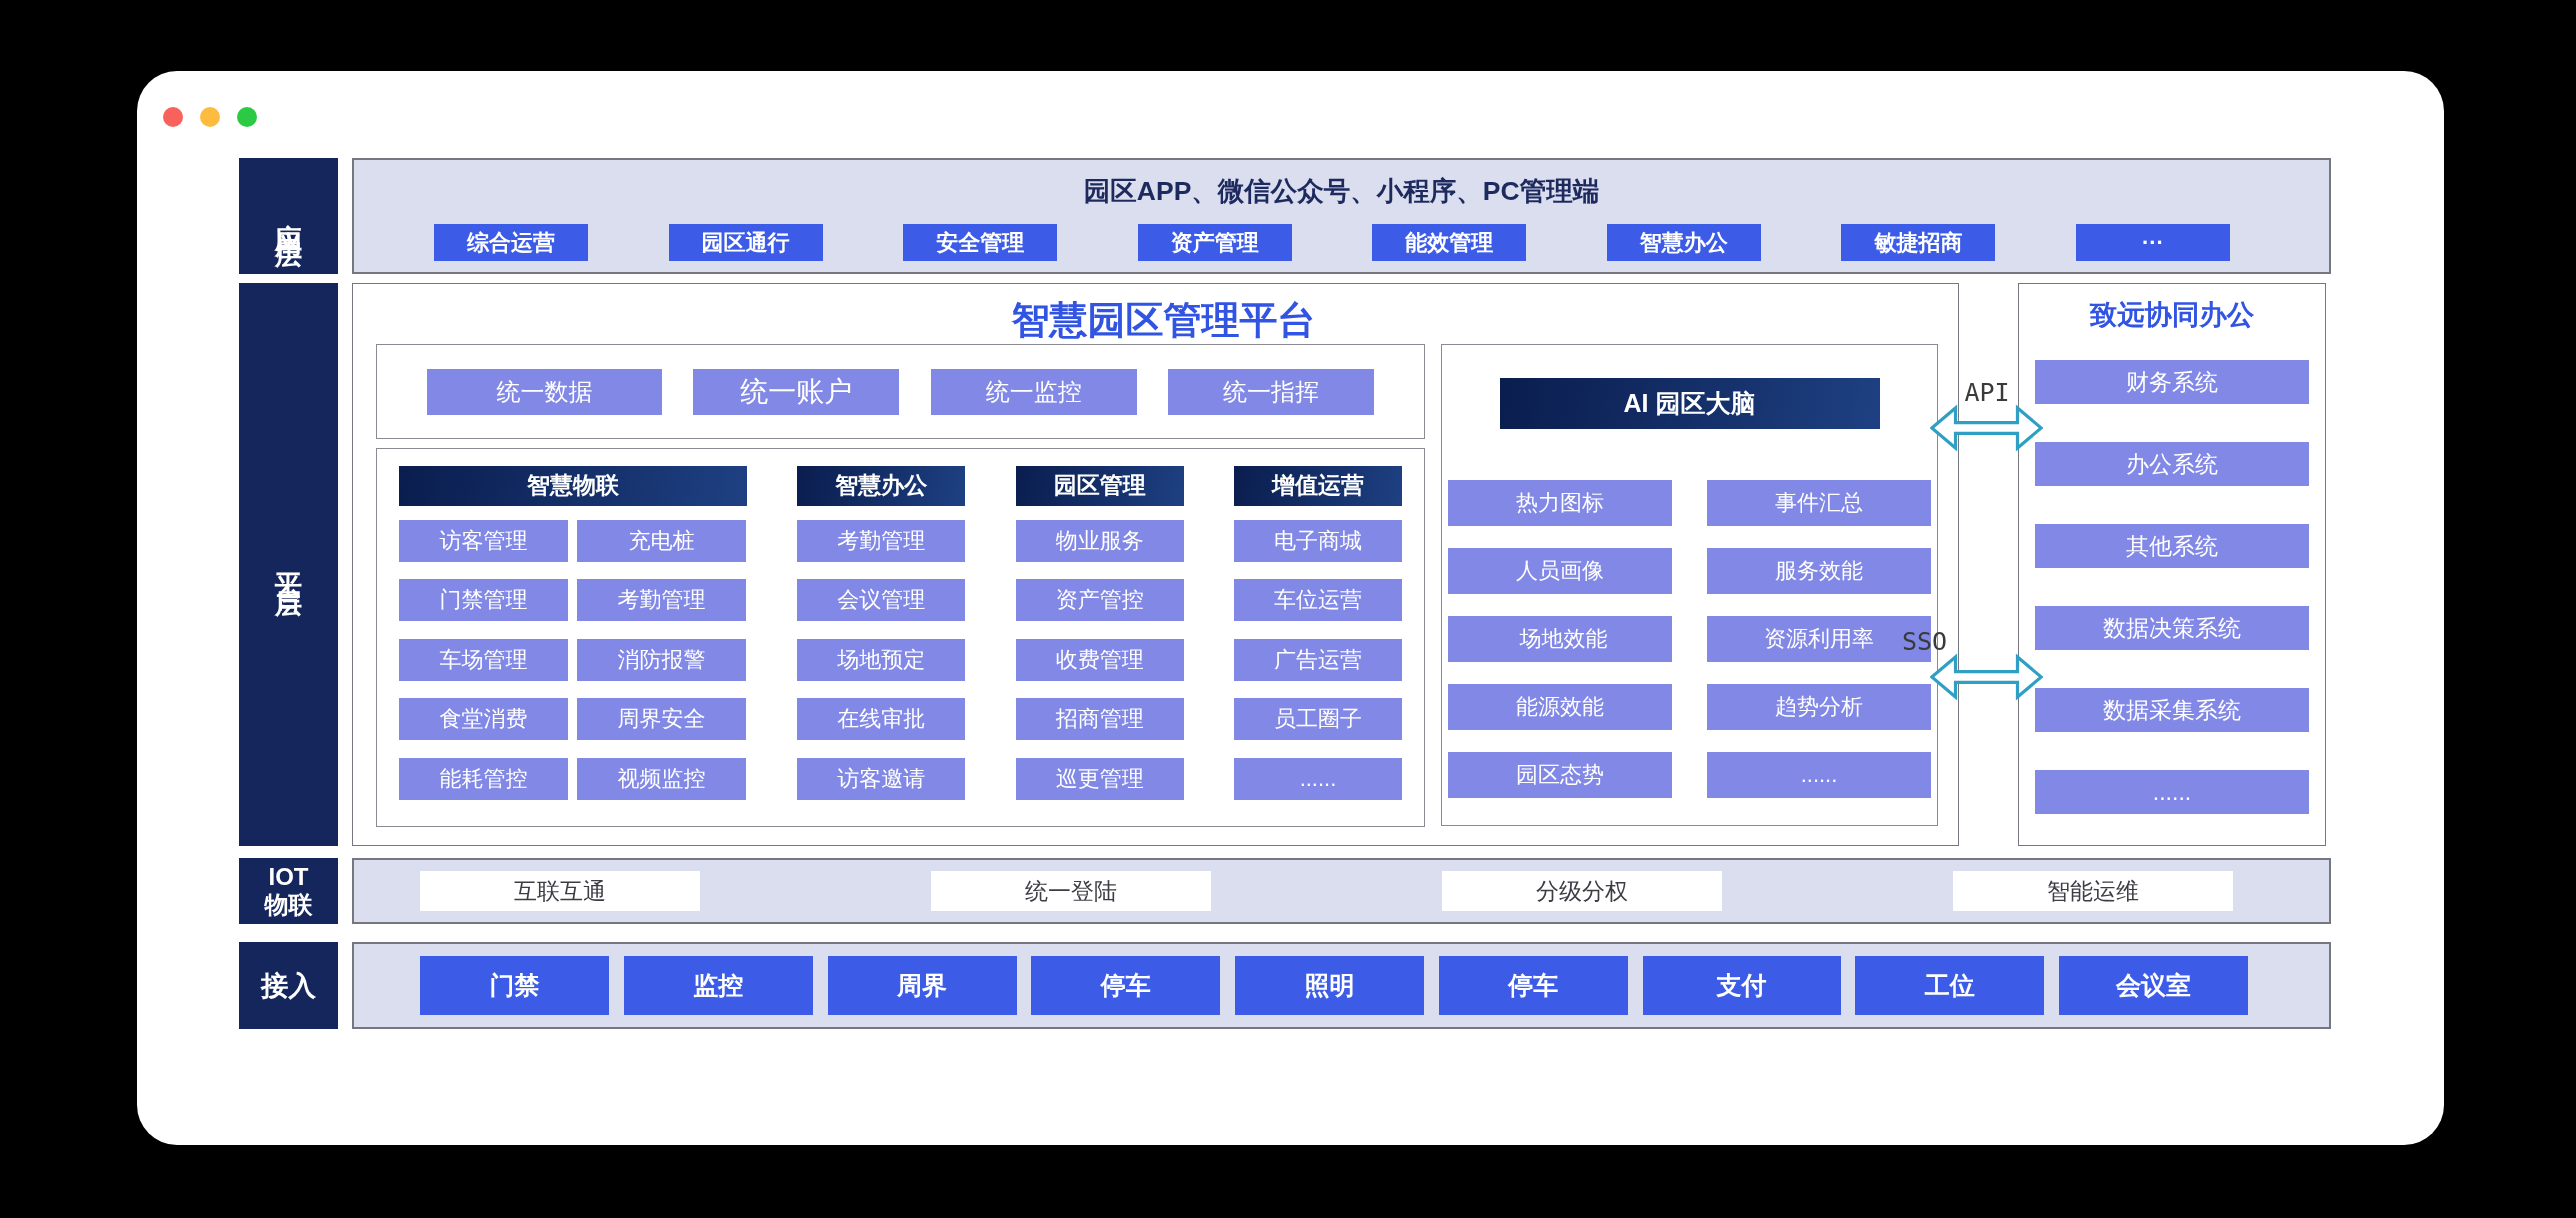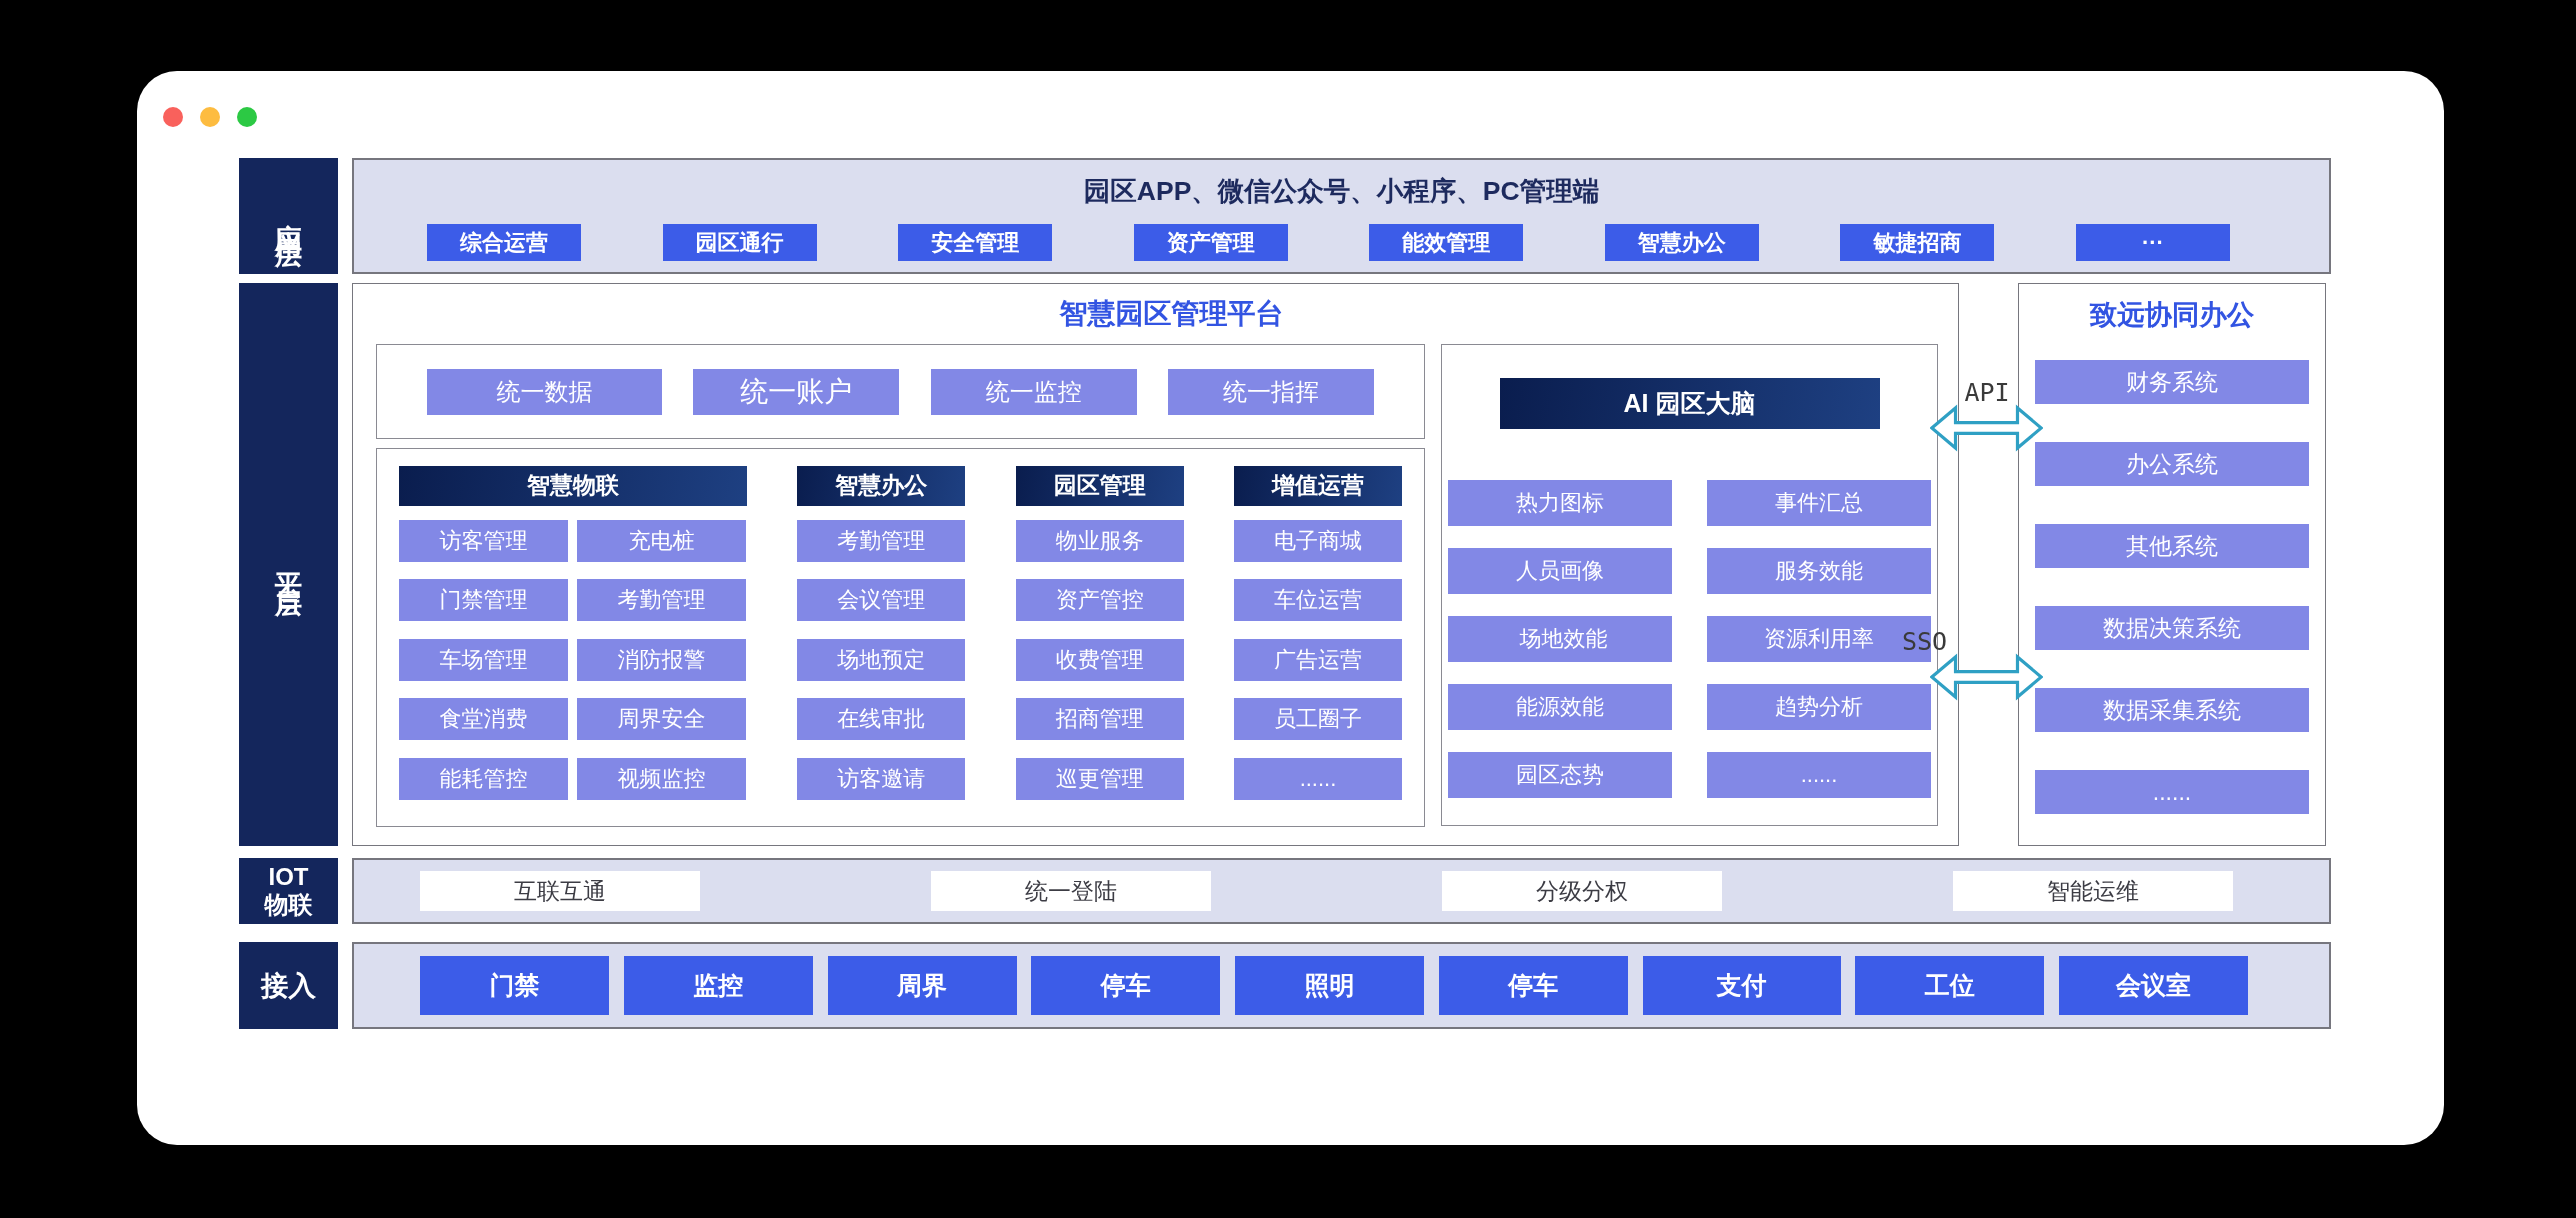--- a/index.html
+++ b/index.html
@@ -49,34 +49,34 @@
   <div class="layer abs" style="left:102px;top:787px;width:99px;height:66px;flex-direction:column;line-height:1.15;font-size:24px;">
     <span>IOT</span>
     <span>物联</span>
   </div>
   <div class="layer abs" style="left:102px;top:871px;width:99px;height:87px;font-size:27.4px;">
     <span>接入</span>
   </div>
 
   <div class="strip abs" style="left:215px;top:87px;width:1979px;height:116px;">
     <div class="abs" style="left:0;top:12.8px;width:100%;text-align:center;font-size:26.5px;font-weight:bold;color:#1d2a5e;">园区APP、微信公众号、小程序、PC管理端</div>
-    <div class="row-flex abs" style="left:33px;right:99px;top:64px;height:37px;padding-left:40px;">
+    <div class="row-flex abs" style="left:40px;right:99px;top:64px;height:37px;padding-left:40px;">
       <div class="btn-blue" style="width:154px;height:37px;font-size:22px;">综合运营</div>
       <div class="btn-blue" style="width:154px;height:37px;font-size:22px;">园区通行</div>
       <div class="btn-blue" style="width:154px;height:37px;font-size:22px;">安全管理</div>
       <div class="btn-blue" style="width:154px;height:37px;font-size:22px;">资产管理</div>
       <div class="btn-blue" style="width:154px;height:37px;font-size:22px;">能效管理</div>
       <div class="btn-blue" style="width:154px;height:37px;font-size:22px;">智慧办公</div>
       <div class="btn-blue" style="width:154px;height:37px;font-size:22px;">敏捷招商</div>
       <div class="btn-blue" style="width:154px;height:37px;font-size:22px;">···</div>
     </div>
   </div>
 
   <div class="whitebox abs" style="left:215px;top:212px;width:1607px;height:563px;border-color:#76767e;">
-    <div class="blue-title abs" style="left:16px;top:11px;width:100%;font-size:28px;">智慧园区管理平台</div>
+    <div class="blue-title abs" style="left:8px;top:11px;width:100%;font-size:38px;">智慧园区管理平台</div>
 
     <div class="whitebox abs row-flex" style="left:23px;top:60px;width:1049px;height:95px;padding:0 50px;">
       <div class="pill" style="width:235px;height:46px;font-size:24px;">统一数据</div>
       <div class="pill" style="width:206px;height:46px;font-size:28px;">统一账户</div>
       <div class="pill" style="width:206px;height:46px;font-size:24px;">统一监控</div>
       <div class="pill" style="width:206px;height:46px;font-size:24px;">统一指挥</div>
     </div>
 
     <div class="whitebox abs" style="left:23px;top:164px;width:1049px;height:379px;padding:16.5px 22px;display:flex;justify-content:space-between;">
 

